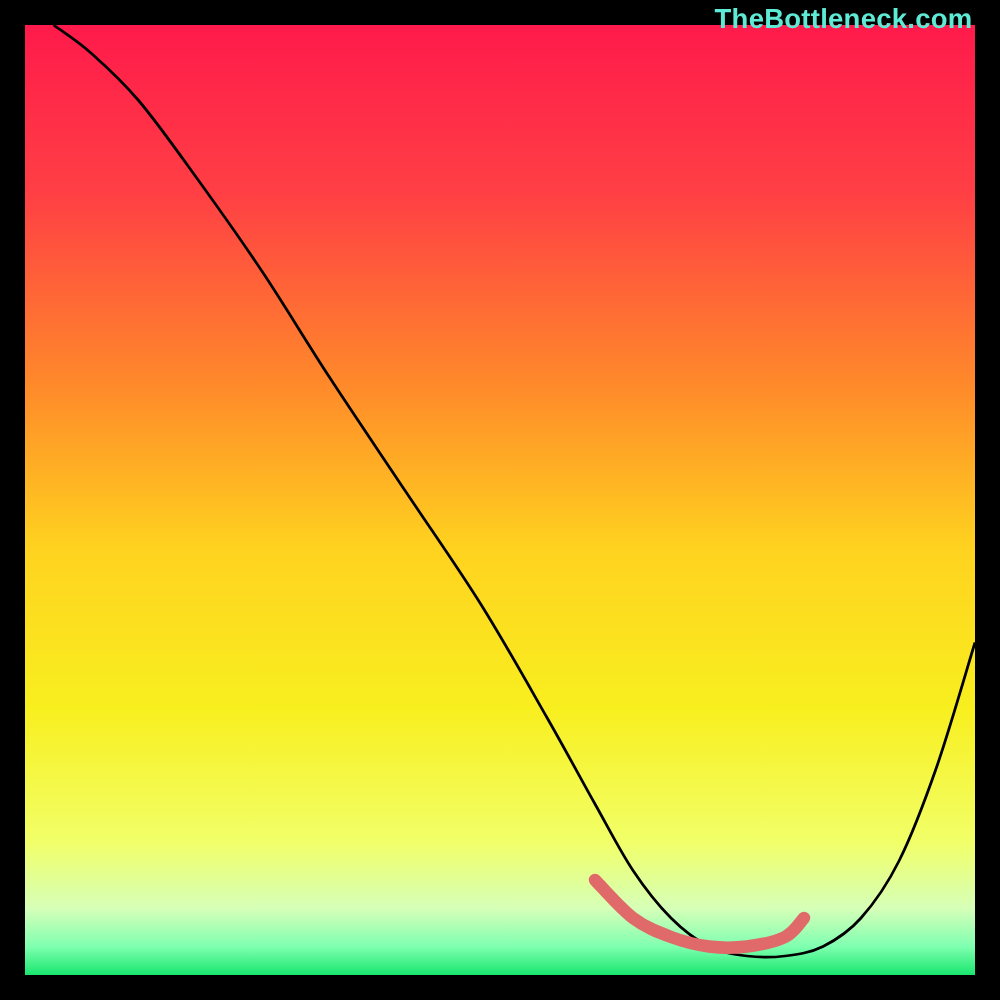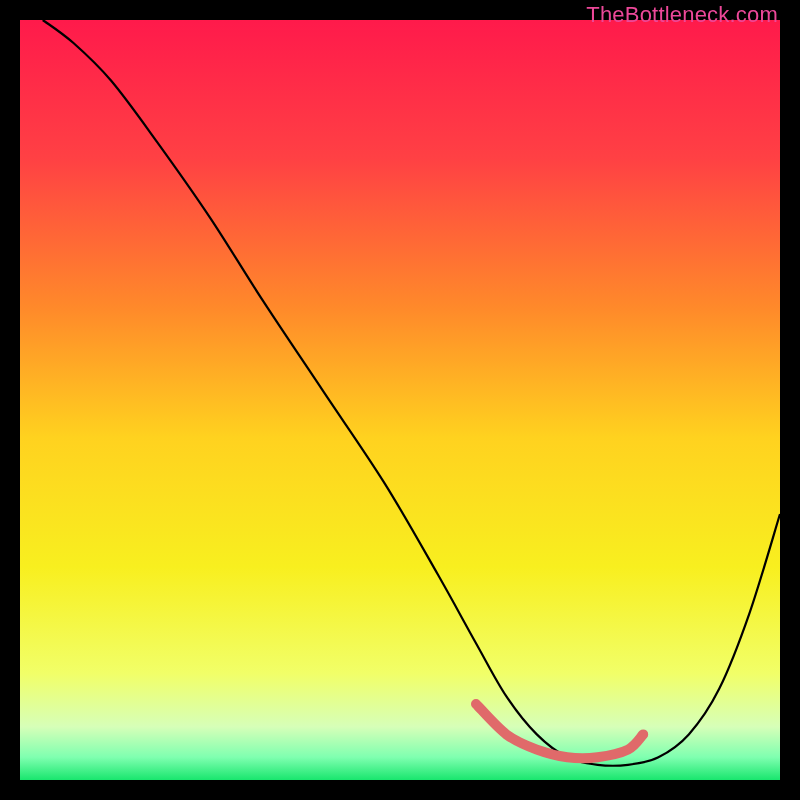--- a/index.html
+++ b/index.html
@@ -16,23 +16,23 @@
     left: 20px;
     top: 20px;
     width: 760px;
     height: 760px;
     background: #000;
   }
   .watermark {
     position: absolute;
     top: 2px;
     right: 22px;
-    color: #ec4899;
+    color: #5eead4;
     font-size: 22px;
-    font-weight: 400;
+    font-weight: 700;
     letter-spacing: 0.2px;
     z-index: 5;
   }
   svg {
     display: block;
   }
 </style>
 </head>
 <body>
 

